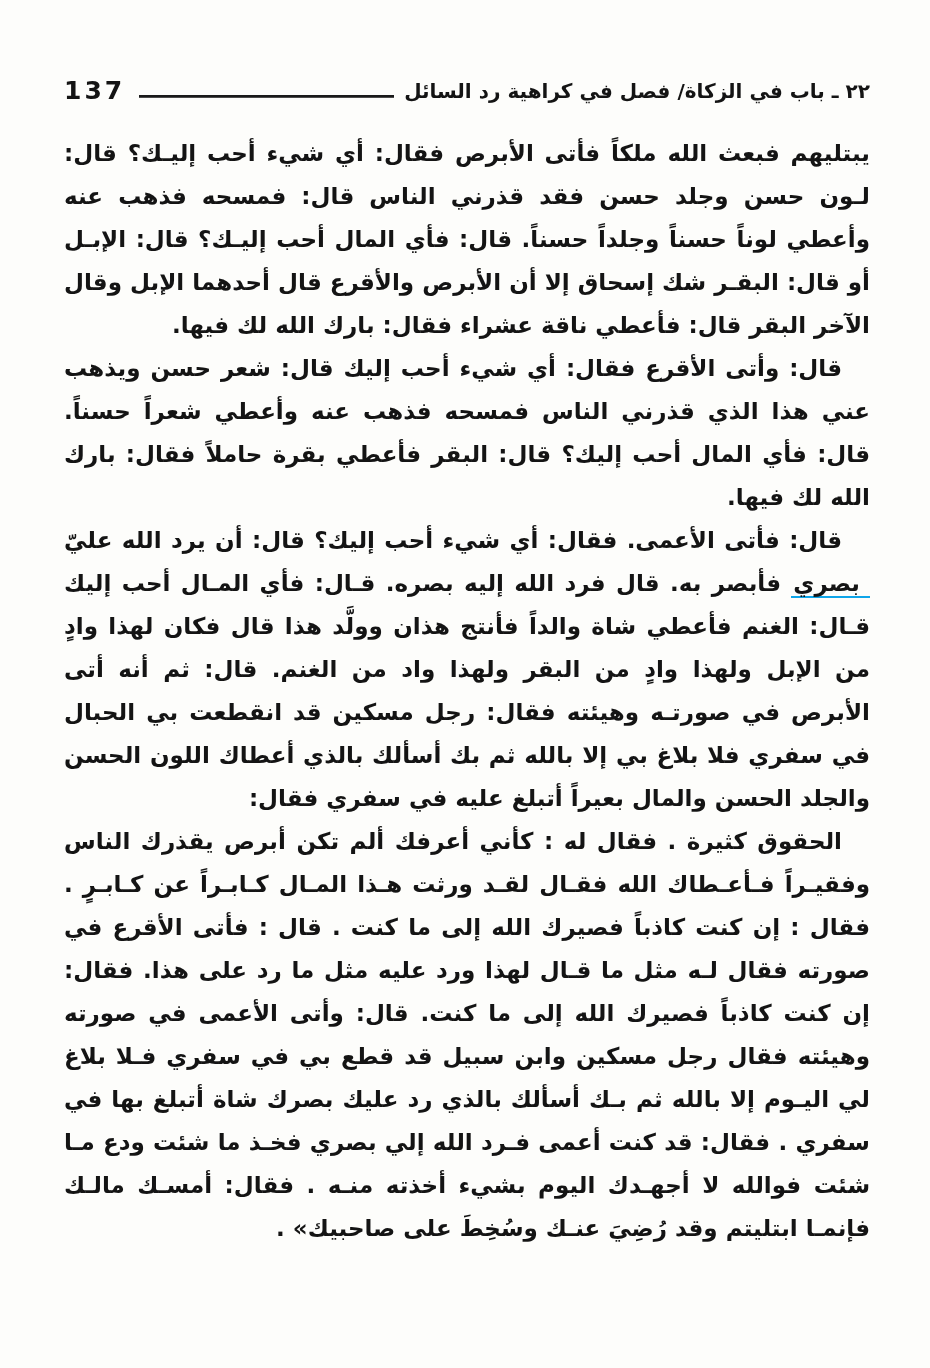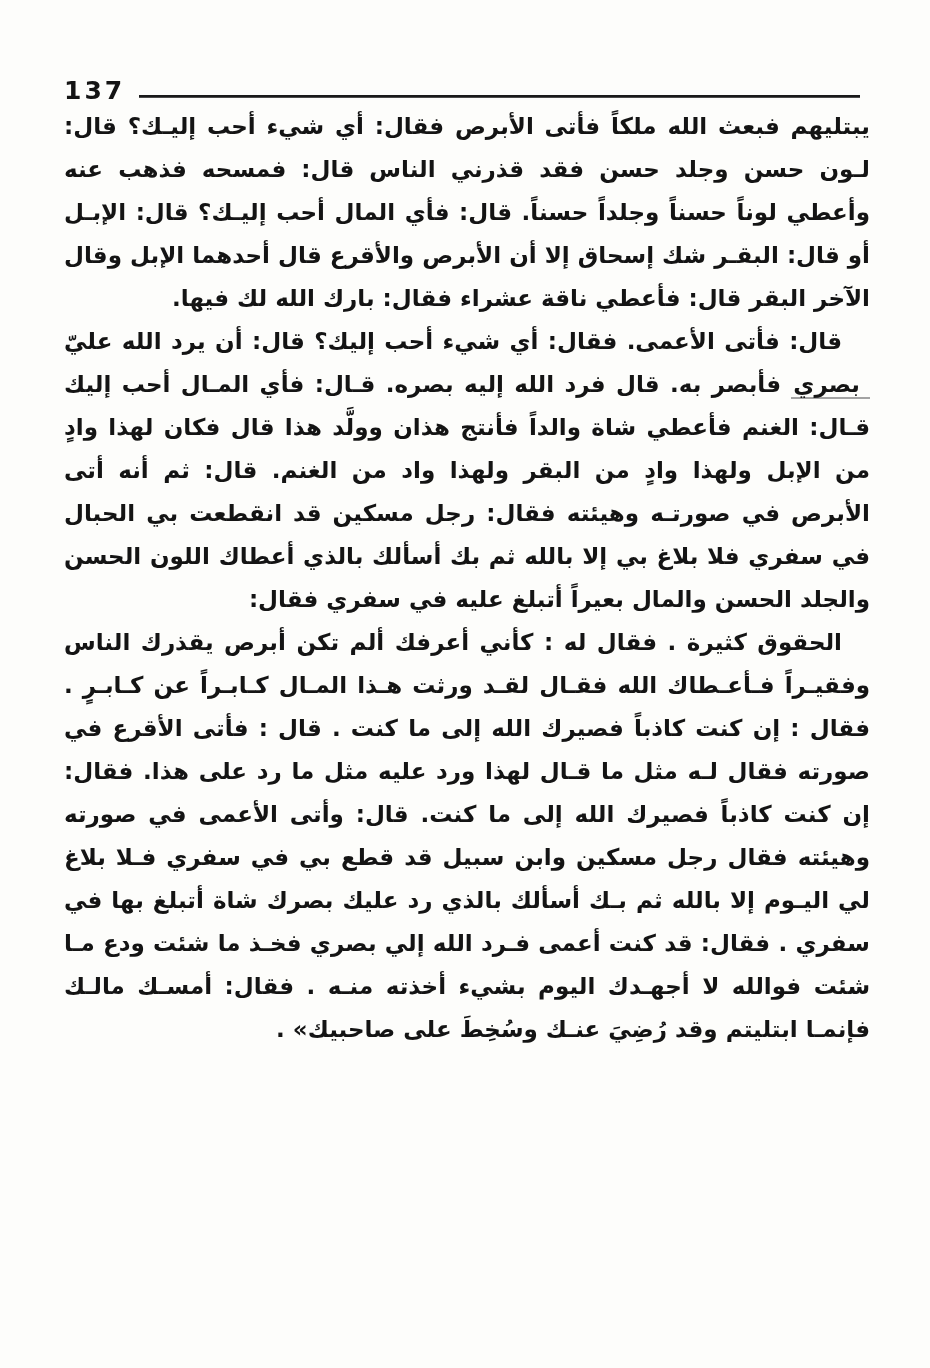--- a/index.html
+++ b/index.html
@@ -36,51 +36,54 @@
     border-top: 2px solid #191919;
     border-bottom: 1px solid #4a4a4a;
     margin: 12px 10px 0 14px;
   }
   .page-number {
     font-size: 25px;
     white-space: nowrap;
     letter-spacing: 3px;
   }
   .body-text {
+    margin-top: 27px;
     font-size: 23px;
     font-weight: bold;
     line-height: 43px;
     text-align: justify;
   }
   .body-text p {
     margin: 0;
     padding: 0;
   }
   .para-indent   { text-indent: 28px; }
   .para-indent-lg{ text-indent: 76px; }
   .underlined-word {
-    border-bottom: 2px solid #a3a3a3;
+    border-bottom: 2px solid #0ea5e9;
     padding-left: 2px;
     padding-right: 10px;
   }
 </style>
 </head>
 <body>
 
 <div class="page">
 
   <header class="page-header">
+    <span class="chapter-heading">٢٢ ـ باب في الزكاة/ فصل في كراهية رد السائل</span>
     <span class="header-rule"></span>
     <span class="page-number">137</span>
   </header>
 
   <main class="body-text">
 
     <p>يبتليهم فبعث الله ملكاً فأتى الأبرص فقال: أي شيء أحب إليـك؟ قال: لـون حسن وجلد حسن فقد قذرني الناس قال: فمسحه فذهب عنه وأعطي لوناً حسناً وجلداً حسناً. قال: فأي المال أحب إليـك؟ قال: الإبـل أو قال: البقـر شك إسحاق إلا أن الأبرص والأقرع قال أحدهما الإبل وقال الآخر البقر قال: فأعطي ناقة عشراء فقال: بارك الله لك فيها.</p>
 
+    <p class="para-indent">قال: وأتى الأقرع فقال: أي شيء أحب إليك قال: شعر حسن ويذهب عني هذا الذي قذرني الناس فمسحه فذهب عنه وأعطي شعراً حسناً. قال: فأي المال أحب إليك؟ قال: البقر فأعطي بقرة حاملاً فقال: بارك الله لك فيها.</p>
 
     <p class="para-indent"><span>قال: فأتى الأعمى. فقال: أي شيء أحب إليك؟ قال: أن يرد الله عليّ </span><span class="underlined-word">بصري</span><span> فأبصر به. قال فرد الله إليه بصره. قـال: فأي المـال أحب إليك قـال: الغنم فأعطي شاة والداً فأنتج هذان وولَّد هذا قال فكان لهذا وادٍ من الإبل ولهذا وادٍ من البقر ولهذا واد من الغنم. قال: ثم أنه أتى الأبرص في صورتـه وهيئته فقال: رجل مسكين قد انقطعت بي الحبال في سفري فلا بلاغ بي إلا بالله ثم بك أسألك بالذي أعطاك اللون الحسن والجلد الحسن والمال بعيراً أتبلغ عليه في سفري فقال:</span></p>
 
     <p class="para-indent">الحقوق كثيرة . فقال له : كأني أعرفك ألم تكن أبرص يقذرك الناس وفقيـراً فـأعـطاك الله فقـال لقـد ورثت هـذا المـال كـابـراً عن كـابـرٍ . فقال : إن كنت كاذباً فصيرك الله إلى ما كنت . قال : فأتى الأقرع في صورته فقال لـه مثل ما قـال لهذا ورد عليه مثل ما رد على هذا. فقال: إن كنت كاذباً فصيرك الله إلى ما كنت. قال: وأتى الأعمى في صورته وهيئته فقال رجل مسكين وابن سبيل قد قطع بي في سفري فـلا بلاغ لي اليـوم إلا بالله ثم بـك أسألك بالذي رد عليك بصرك شاة أتبلغ بها في سفري . فقال: قد كنت أعمى فـرد الله إلي بصري فخـذ ما شئت ودع مـا شئت فوالله لا أجهـدك اليوم بشيء أخذته منـه . فقال: أمسـك مالـك فإنمـا ابتليتم وقد رُضِيَ عنـك وسُخِطَ على صاحبيك» .</p>
 
 
   </main>
 
 </div>
 

